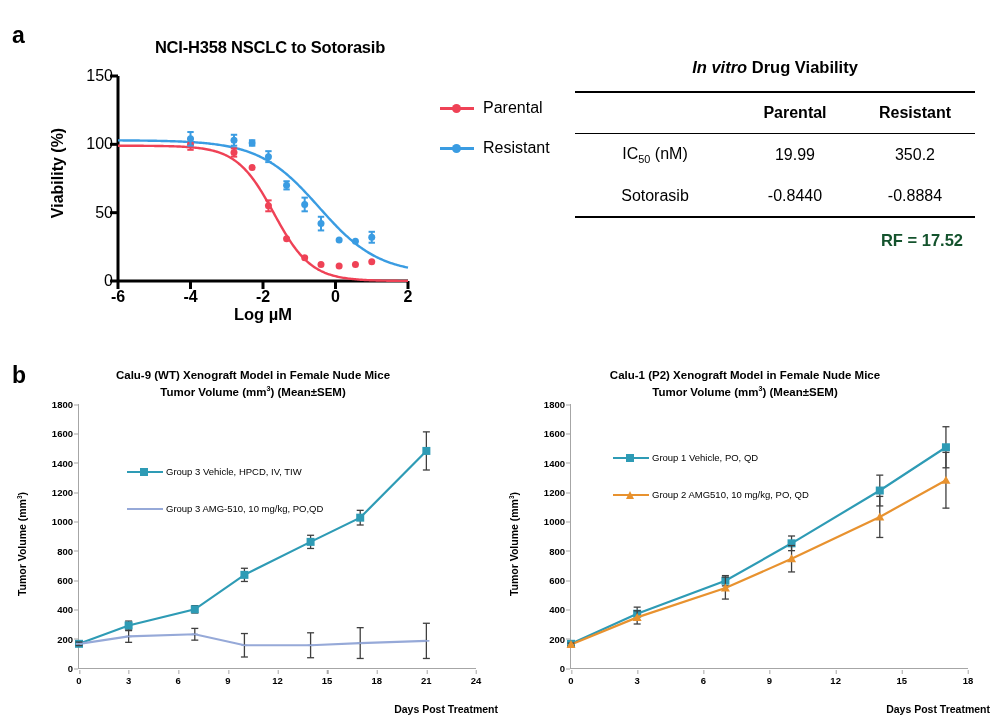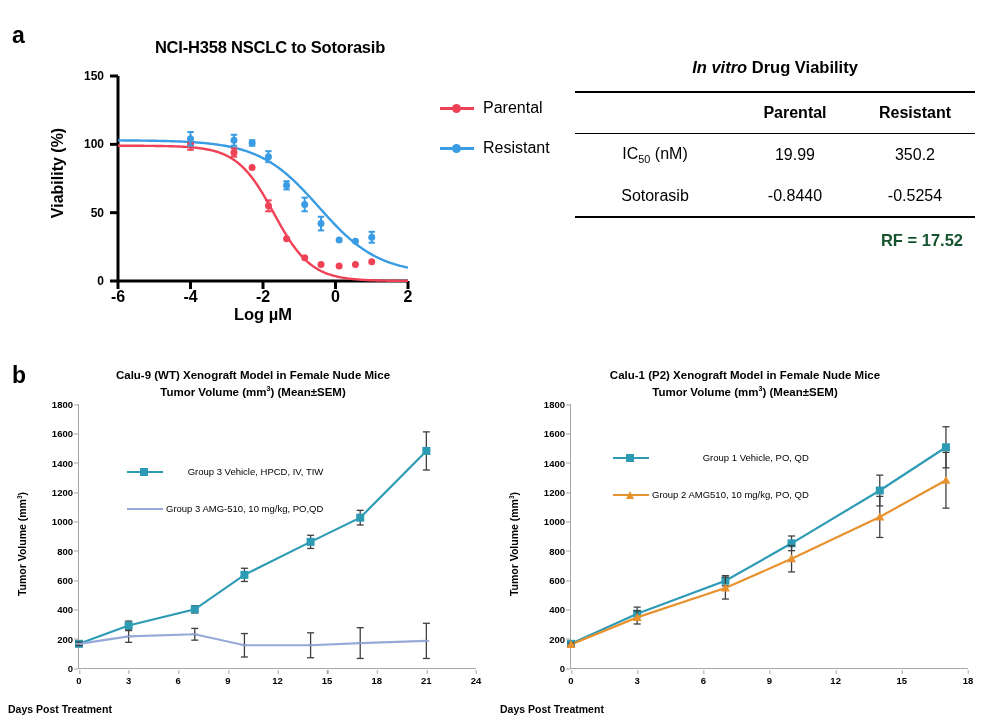--- a/index.html
+++ b/index.html
@@ -9,22 +9,22 @@
   }
   .panel-letter{position:absolute;font-size:23px;font-weight:bold;font-family:"Liberation Sans",sans-serif;}
   #panel-a-letter{left:12px;top:22px;}
   #panel-b-letter{left:12px;top:362px;}
 
   
   #dose-chart{position:absolute;left:40px;top:18px;width:420px;height:290px;}
   #dose-title{position:absolute;left:70px;top:20px;width:320px;text-align:center;
     font-size:16.5px;font-weight:bold;letter-spacing:-0.2px;}
   #dose-plot{position:absolute;left:78px;top:58px;width:290px;height:205px;}
-  .dr-ytick{position:absolute;right:100%;margin-right:14px;transform:translateY(-50%);
-    font-size:12px;font-weight:bold;white-space:nowrap;}
+  .dr-ytick{position:absolute;right:100%;margin-right:5px;transform:translateY(-50%);
+    font-size:16px;font-weight:normal;white-space:nowrap;}
   .dr-xtick{position:absolute;top:100%;margin-top:7px;transform:translateX(-50%);
     font-size:16px;font-weight:bold;}
   #dose-ylabel{position:absolute;left:18px;top:155px;transform:translate(-50%,-50%) rotate(-90deg);
     font-size:16px;font-weight:bold;white-space:nowrap;}
   #dose-xlabel{position:absolute;left:223px;top:287px;transform:translateX(-50%);
     font-size:16.5px;font-weight:bold;}
   #dose-legend{position:absolute;left:400px;top:70px;width:140px;}
   .dr-legend-row{display:flex;align-items:center;height:40px;}
   .dr-legend-mark{width:34px;height:12px;position:relative;margin-right:9px;flex:none;}
   .dr-legend-mark i{position:absolute;left:0;top:5px;width:34px;height:2.5px;display:block;}
@@ -56,24 +56,24 @@
   .xy-tick{position:absolute;right:100%;margin-right:6px;transform:translateY(-50%);
     font-size:9.5px;font-weight:bold;white-space:nowrap;}
   .xy-tick::after{content:"";position:absolute;left:calc(100% + 1px);top:50%;
     width:4px;height:1.2px;background:#a6a6a6;}
   .xx-tick{position:absolute;top:100%;margin-top:7px;transform:translateX(-50%);
     font-size:9.5px;font-weight:bold;}
   .xx-tick::before{content:"";position:absolute;left:50%;bottom:calc(100% + 1px);
     width:1.2px;height:4px;background:#a6a6a6;}
   .xeno-ylabel{position:absolute;left:14px;top:50%;transform:translate(-50%,-50%) rotate(-90deg);
     font-size:10.5px;font-weight:bold;white-space:nowrap;}
-  .xeno-xlabel{position:absolute;left:0;right:0;bottom:6px;text-align:left;
+  .xeno-xlabel{position:absolute;left:0;right:0;bottom:6px;text-align:right;
     font-size:10.5px;font-weight:bold;}
   .xeno-legend{position:absolute;}
-  .xl-row{display:flex;align-items:center;margin-bottom:26px;justify-content:space-between;}
+  .xl-row{display:flex;align-items:center;margin-bottom:26px;}
   .xl-mark{width:36px;height:10px;position:relative;margin-right:3px;flex:none;}
   .xl-mark i{position:absolute;left:0;top:4px;width:36px;height:2.2px;display:block;}
   .xl-mark b{position:absolute;left:13px;top:1px;width:8px;height:8px;display:block;}
   .xl-text{font-size:9.5px;white-space:nowrap;}
   sup{font-size:0.62em;vertical-align:super;}
   sub{font-size:0.68em;vertical-align:sub;}
 </style>
 </head>
 <body>
 
@@ -191,21 +191,21 @@
       <th style="width:30%">Resistant</th>
     </tr>
     <tr class="trow-mid">
       <td class="rowhead"><span>IC</span><sub>50</sub><span> (nM)</span></td>
       <td>19.99</td>
       <td>350.2</td>
     </tr>
     <tr class="trow-bot">
       <td class="rowhead">Sotorasib</td>
       <td>-0.8440</td>
-      <td>-0.5254</td>
+      <td>-0.8884</td>
     </tr>
   </tbody>
     </table>
   <div id="rf-note" style="color: #14532d;">RF = 17.52</div>
 </div>
 
 <div class="xeno" id="xeno-left">
   <div class="xeno-title">
     <span>Calu-9 (WT) Xenograft Model in Female Nude Mice</span><br>
     <span>Tumor Volume (mm</span><sup>3</sup><span>) (Mean±SEM)</span>

